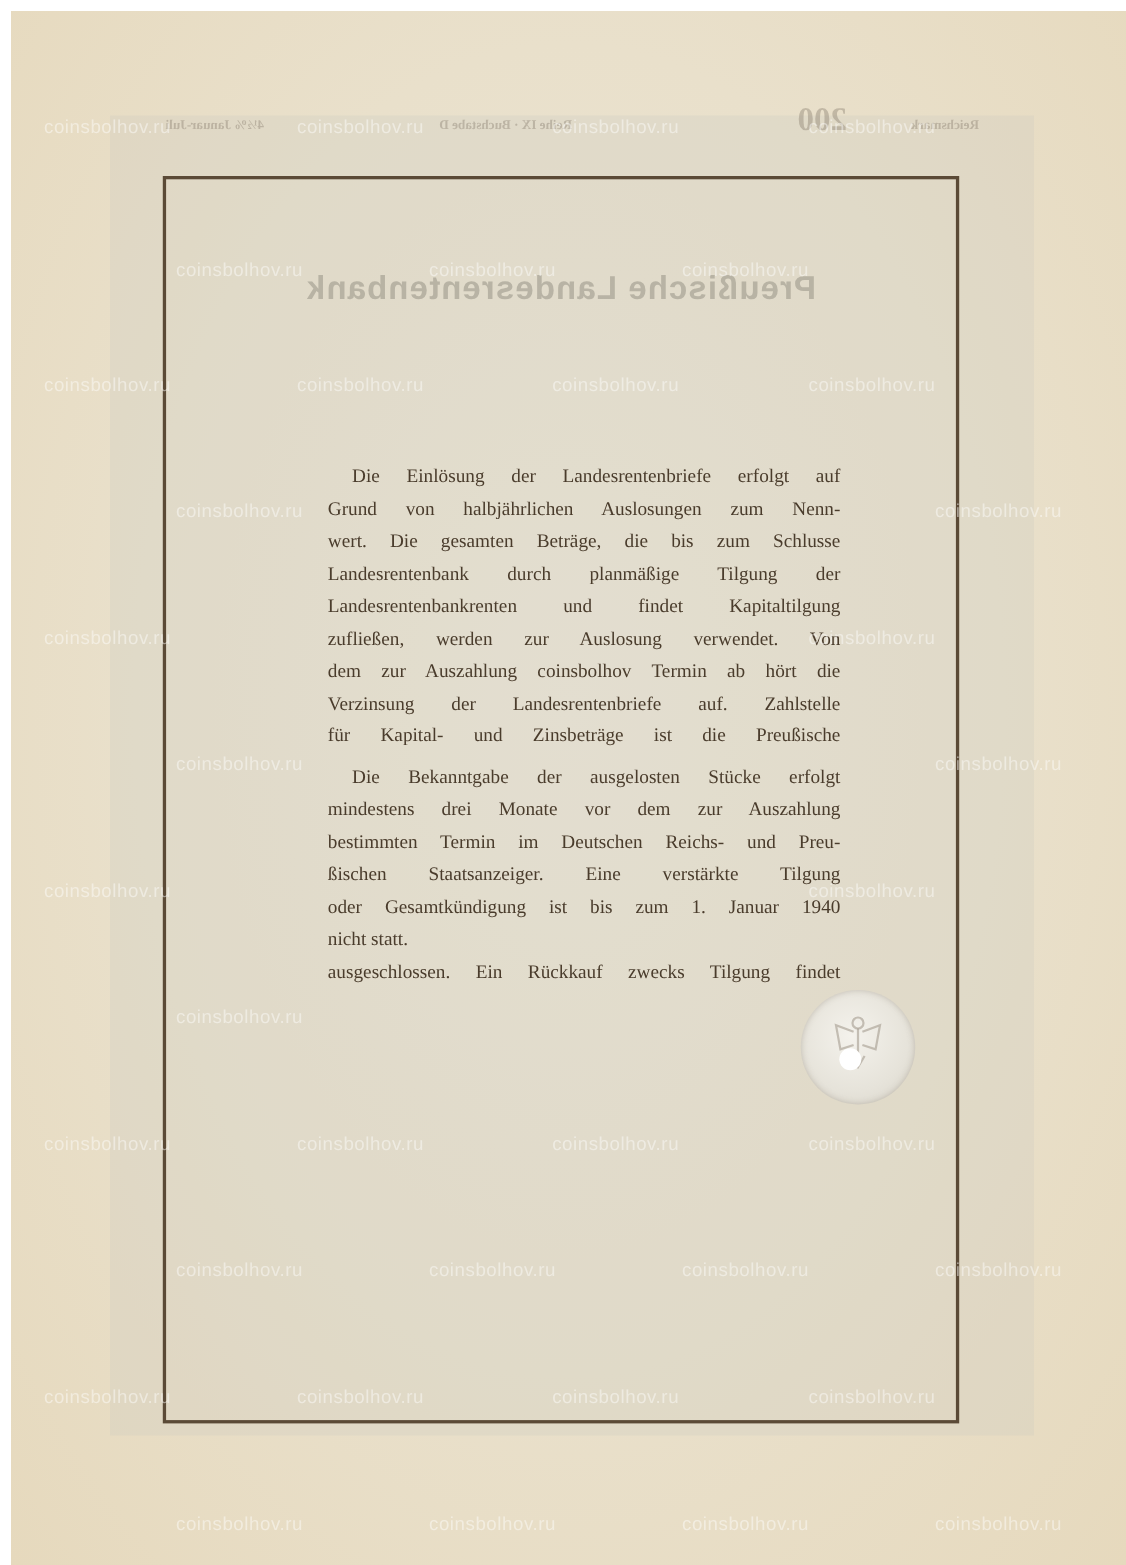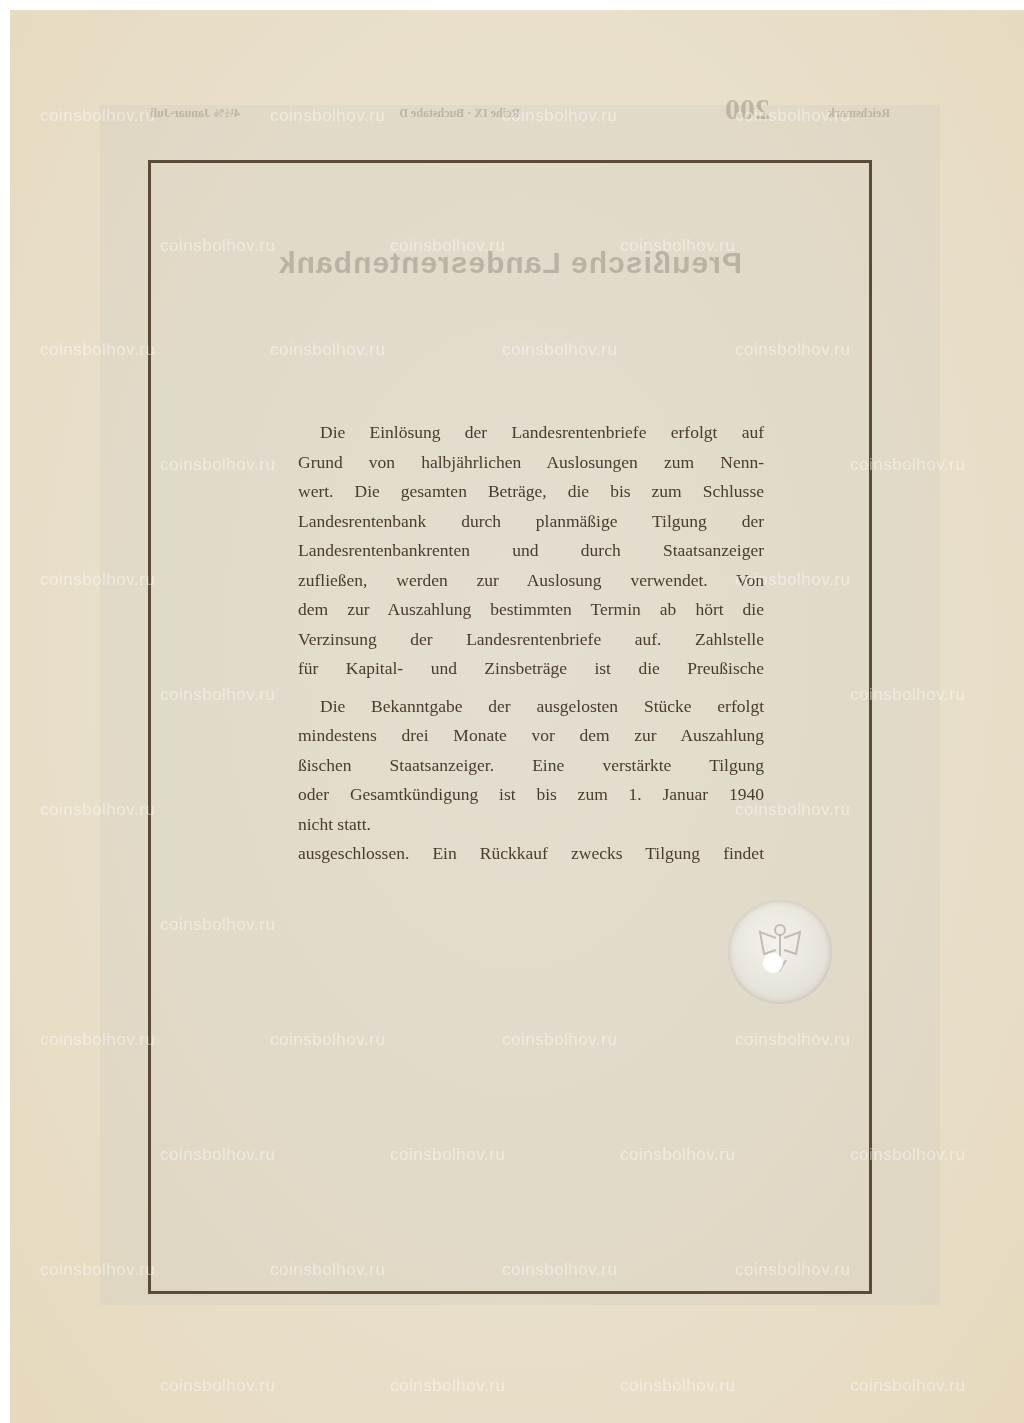--- a/index.html
+++ b/index.html
@@ -73,30 +73,31 @@
 <div class="mirror-title">Preußische Landesrentenbank</div>
 
 <div class="frame"></div>
 
 <div class="text-block">
   <div>
     <span class="line indent">Die Einlösung der Landesrentenbriefe erfolgt auf</span>
     <span class="line">Grund von halbjährlichen Auslosungen zum Nenn-</span>
     <span class="line">wert. Die gesamten Beträge, die bis zum Schlusse</span>
     <span class="line">Landesrentenbank durch planmäßige Tilgung der</span>
-    <span class="line">Landesrentenbankrenten und durch Staatsanzeiger</span>
+    <span class="line">Landesrentenbankrenten und findet Kapitaltilgung</span>
     <span class="line">zufließen, werden zur Auslosung verwendet. Von</span>
-    <span class="line">dem zur Auszahlung bestimmten Termin ab hört die</span>
+    <span class="line">dem zur Auszahlung coinsbolhov Termin ab hört die</span>
     <span class="line">Verzinsung der Landesrentenbriefe auf. Zahlstelle</span>
     <span class="line">für Kapital- und Zinsbeträge ist die Preußische</span>
   </div>
   <div class="para-gap"></div>
   <div>
     <span class="line indent">Die Bekanntgabe der ausgelosten Stücke erfolgt</span>
     <span class="line">mindestens drei Monate vor dem zur Auszahlung</span>
+    <span class="line">bestimmten Termin im Deutschen Reichs- und Preu-</span>
     <span class="line">ßischen Staatsanzeiger. Eine verstärkte Tilgung</span>
     <span class="line">oder Gesamtkündigung ist bis zum 1. Januar 1940</span>
     <span class="line last">nicht statt.</span>
     <span class="line">ausgeschlossen. Ein Rückkauf zwecks Tilgung findet</span>
   </div>
 </div>
 
 <div class="seal">
   <svg class="seal-eagle" viewBox="0 0 48 52">
     <g fill="none" stroke="currentColor" stroke-width="2">

